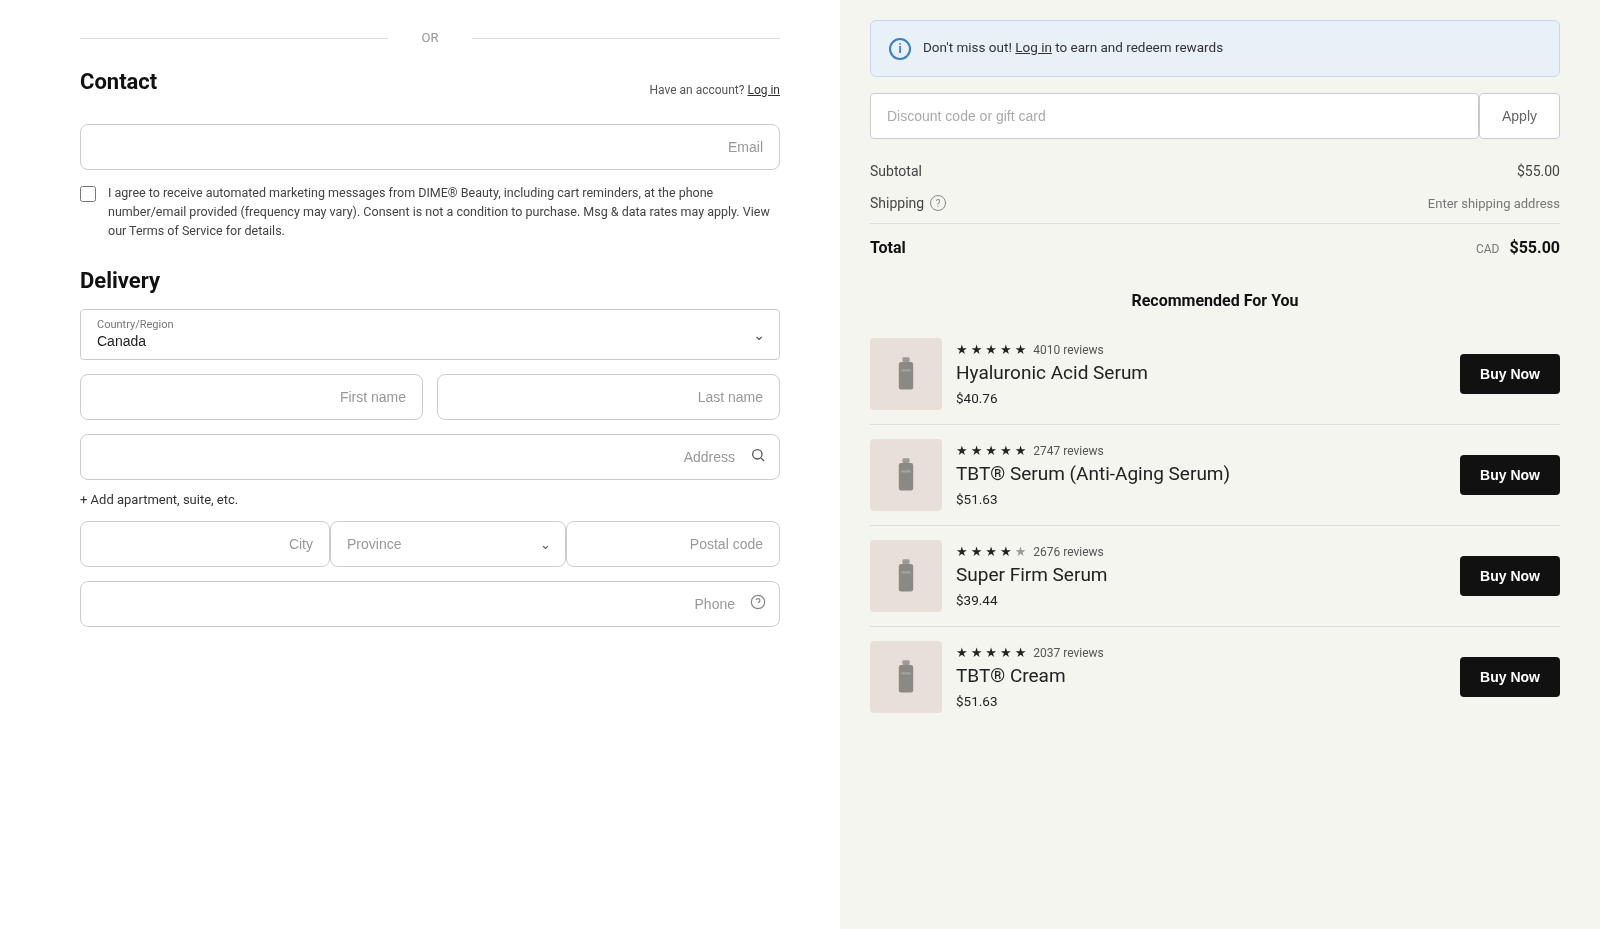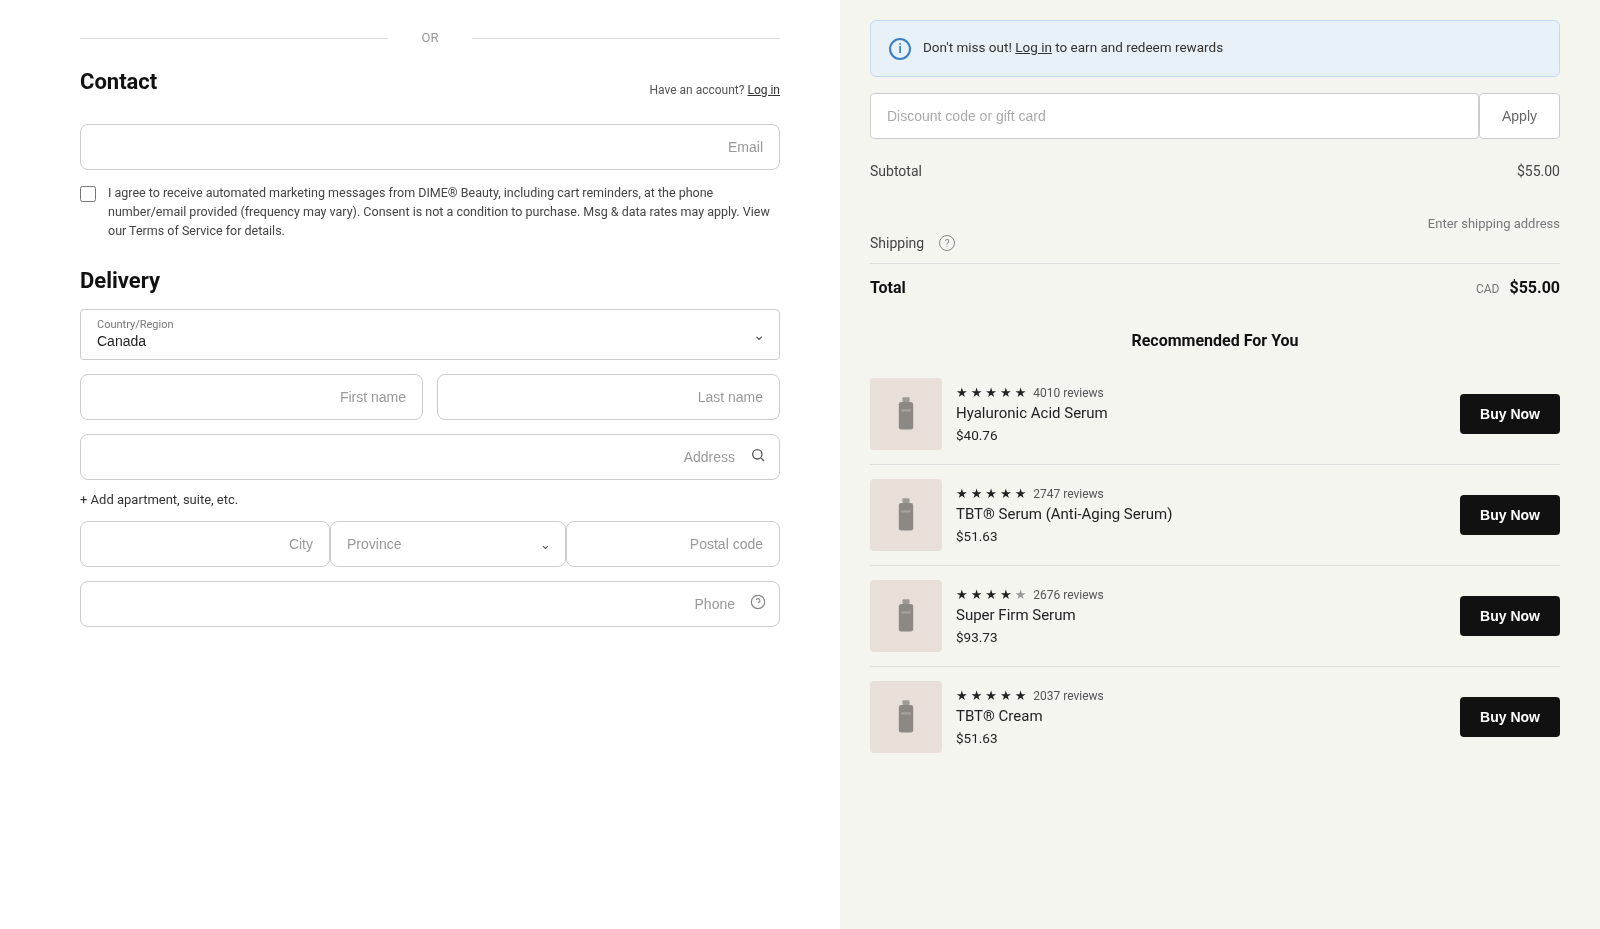--- a/index.html
+++ b/index.html
@@ -292,22 +292,21 @@
       color: #444;
     }
     .summary-row.shipping-row {
       border-bottom: 1px solid #ddd;
       padding-bottom: 12px;
       margin-bottom: 4px;
     }
     .summary-row .label-with-icon {
       display: flex;
       align-items: center;
-      gap: 15px;
-      margin-top: 40px;
+      gap: 6px;
     }
     .summary-row .help-circle {
       width: 16px;
       height: 16px;
       border: 1.5px solid #888;
       border-radius: 50%;
       display: inline-flex;
       align-items: center;
       justify-content: center;
       font-size: 10px;
@@ -380,21 +379,21 @@
     .star {
       color: #222;
       font-size: 13px;
     }
     .reviews-count {
       font-size: 12px;
       color: #555;
       margin-left: 4px;
     }
     .rec-name {
-      font-size: 15px;
+      font-size: 19px;
       color: #222;
       margin-bottom: 3px;
       line-height: 1.4;
     }
     .rec-price {
       font-size: 13.5px;
       color: #222;
     }
     .buy-btn {
       background: #111;
@@ -582,21 +581,21 @@
     <div class="rec-info">
       <div class="rec-stars">
         <span class="star">★</span>
               <span class="star">★</span>
               <span class="star">★</span>
               <span class="star">★</span>
               <span class="star" style="color:#999;">★</span>
         <span class="reviews-count">2676 reviews</span>
       </div>
       <div class="rec-name">Super Firm Serum</div>
-      <div class="rec-price">$93.73</div>
+      <div class="rec-price">$39.44</div>
     </div>
     <button class="buy-btn">Buy Now</button>
   </div>
         <div class="rec-item">
     <div class="rec-thumb">
       <svg viewBox="0 0 40 60" fill="none" xmlns="http://www.w3.org/2000/svg">
     <rect x="14" y="2" width="12" height="8" rx="2" fill="#555"></rect>
     <rect x="8" y="10" width="24" height="46" rx="4" fill="#333"></rect>
     <rect x="12" y="22" width="16" height="4" rx="1" fill="#666"></rect>
   </svg>

